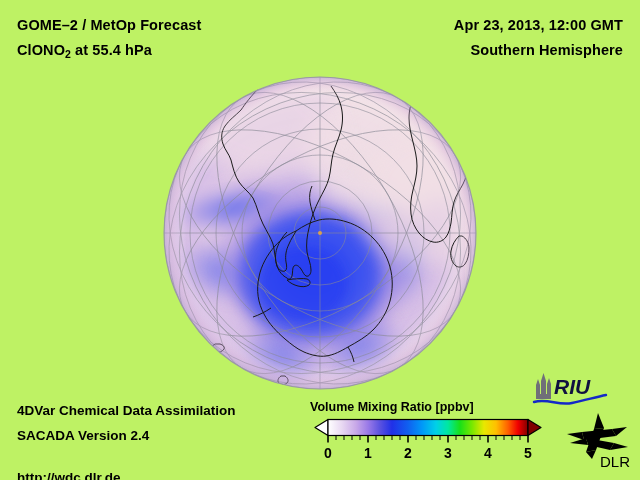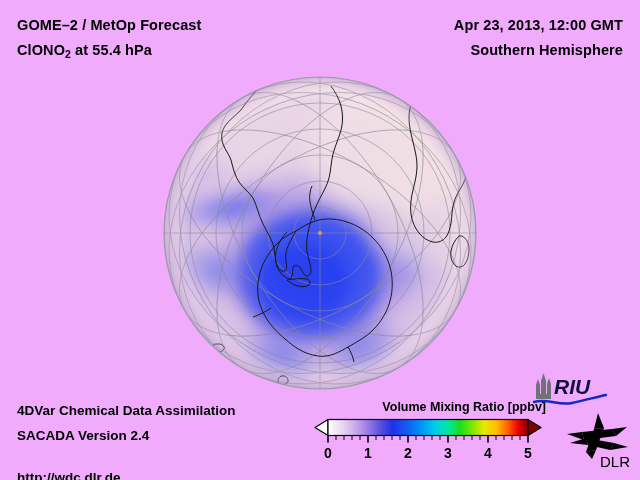--- a/index.html
+++ b/index.html
@@ -7,21 +7,21 @@
     padding: 0;
     background: #ffffff;
   }
   body {
     font-family: "Liberation Sans", sans-serif;
   }
   #page {
     position: relative;
     width: 640px;
     height: 480px;
-    background: #f0abfc;
+    background: #bef264;
     overflow: hidden;
   }
 
   
   .hdr {
     position: absolute;
     font-size: 14.5px;
     font-weight: bold;
     color: #000000;
     white-space: nowrap;
@@ -67,21 +67,21 @@
     position: absolute;
     left: 310px;
     top: 400px;
     width: 236px;
     height: 72px;
   }
   #cbar-title {
     position: absolute;
     left: 0; top: 0;
     width: 236px;
-    text-align: right;
+    text-align: left;
     font-size: 12.5px;
     font-weight: bold;
     color: #000000;
     white-space: nowrap;
   }
   #cbar-svg {
     position: absolute;
     left: 0;
     top: 18px;
     width: 236px;

